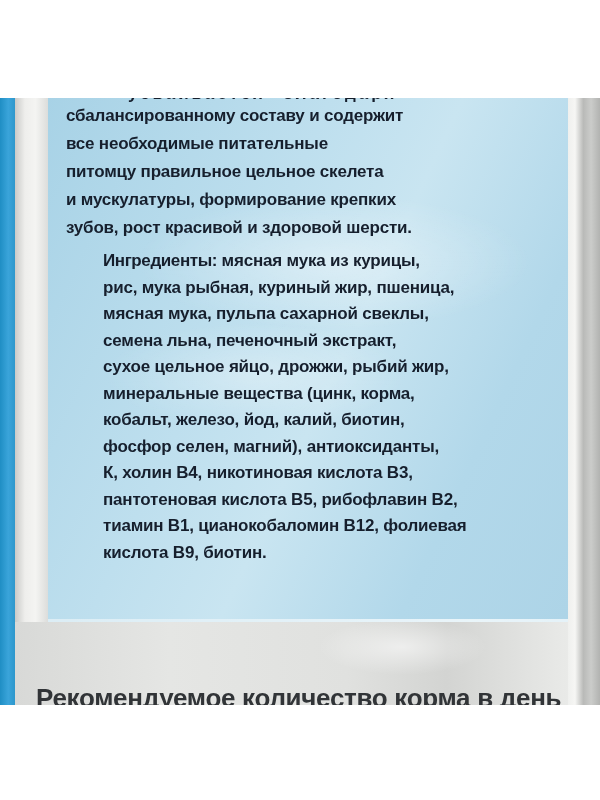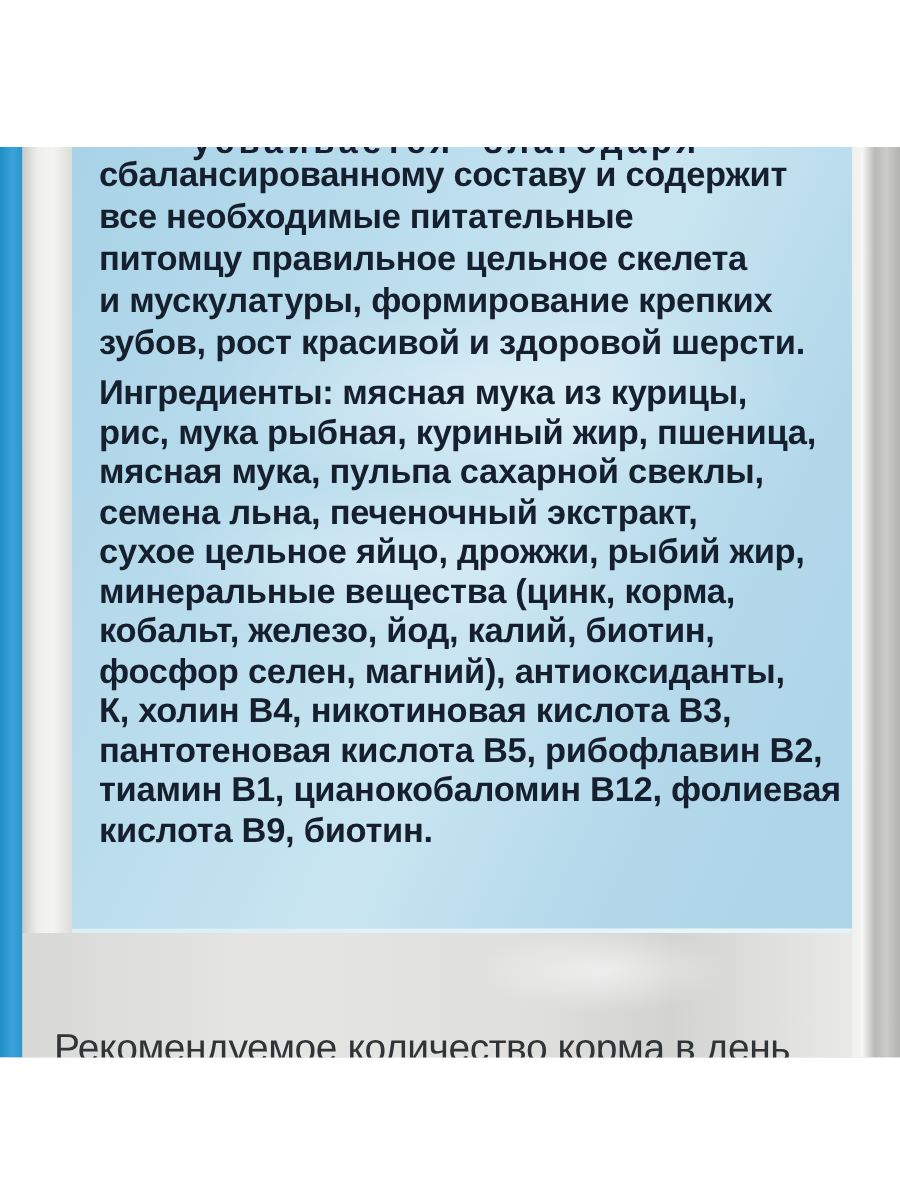--- a/index.html
+++ b/index.html
@@ -44,39 +44,39 @@
     position:absolute; left:48px; top:-20px; width:520px; height:544px;
     background:
       radial-gradient(260px 90px at 55% 34%, rgba(255,255,255,.38), rgba(255,255,255,0) 75%),
       radial-gradient(200px 70px at 40% 55%, rgba(255,255,255,.30), rgba(255,255,255,0) 75%),
       linear-gradient(115deg,#a7d2e6 0%,#bedfee 38%,#c9e5f1 55%,#b2d8ea 78%,#add4e7 100%);
     border-bottom:3px solid rgba(255,255,255,.6);
     box-sizing:border-box;
     padding:2px 0 0 18px;
     color:#161f2d;
     font-weight:bold;
-    font-size:23px;
+    font-size:17px;
     letter-spacing:-0.2px;
     white-space:nowrap;
   }
   .clip-line{
     line-height:28px;
     margin-left:62px;
     margin-bottom:-6px;
     letter-spacing:3px;
     word-spacing:9px;
   }
   .desc .tl{ line-height:28px; }
   .ingr{ margin-top:6px; }
-  .ingr .tl{ line-height:26.5px; }
+  .ingr .tl{ line-height:26.5px;margin-left:37px; }
   .ingr-head{ font-weight:900; letter-spacing:-0.4px; }
   
   .bottom-line{
     position:absolute; left:36px; top:585px;
-    font-size:26px; font-weight:normal;
+    font-size:26px; font-weight:bold;
     color:#313437;
     letter-spacing:-0.3px;
     white-space:nowrap;
   }
 </style>
 </head>
 <body>
 
 <div class="photo">
 

